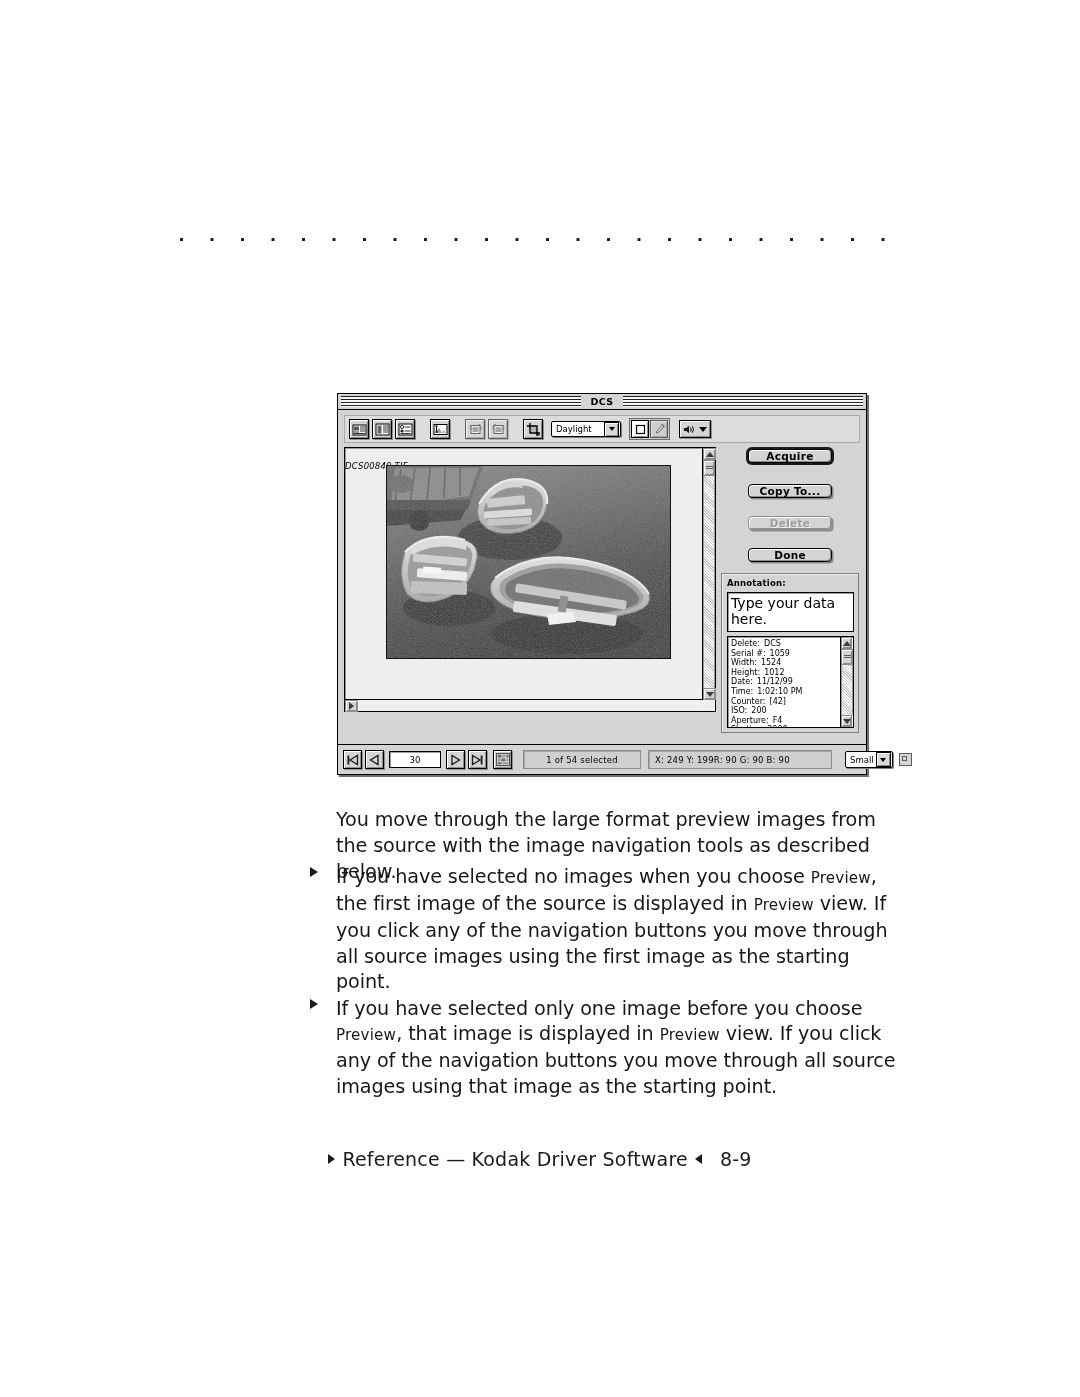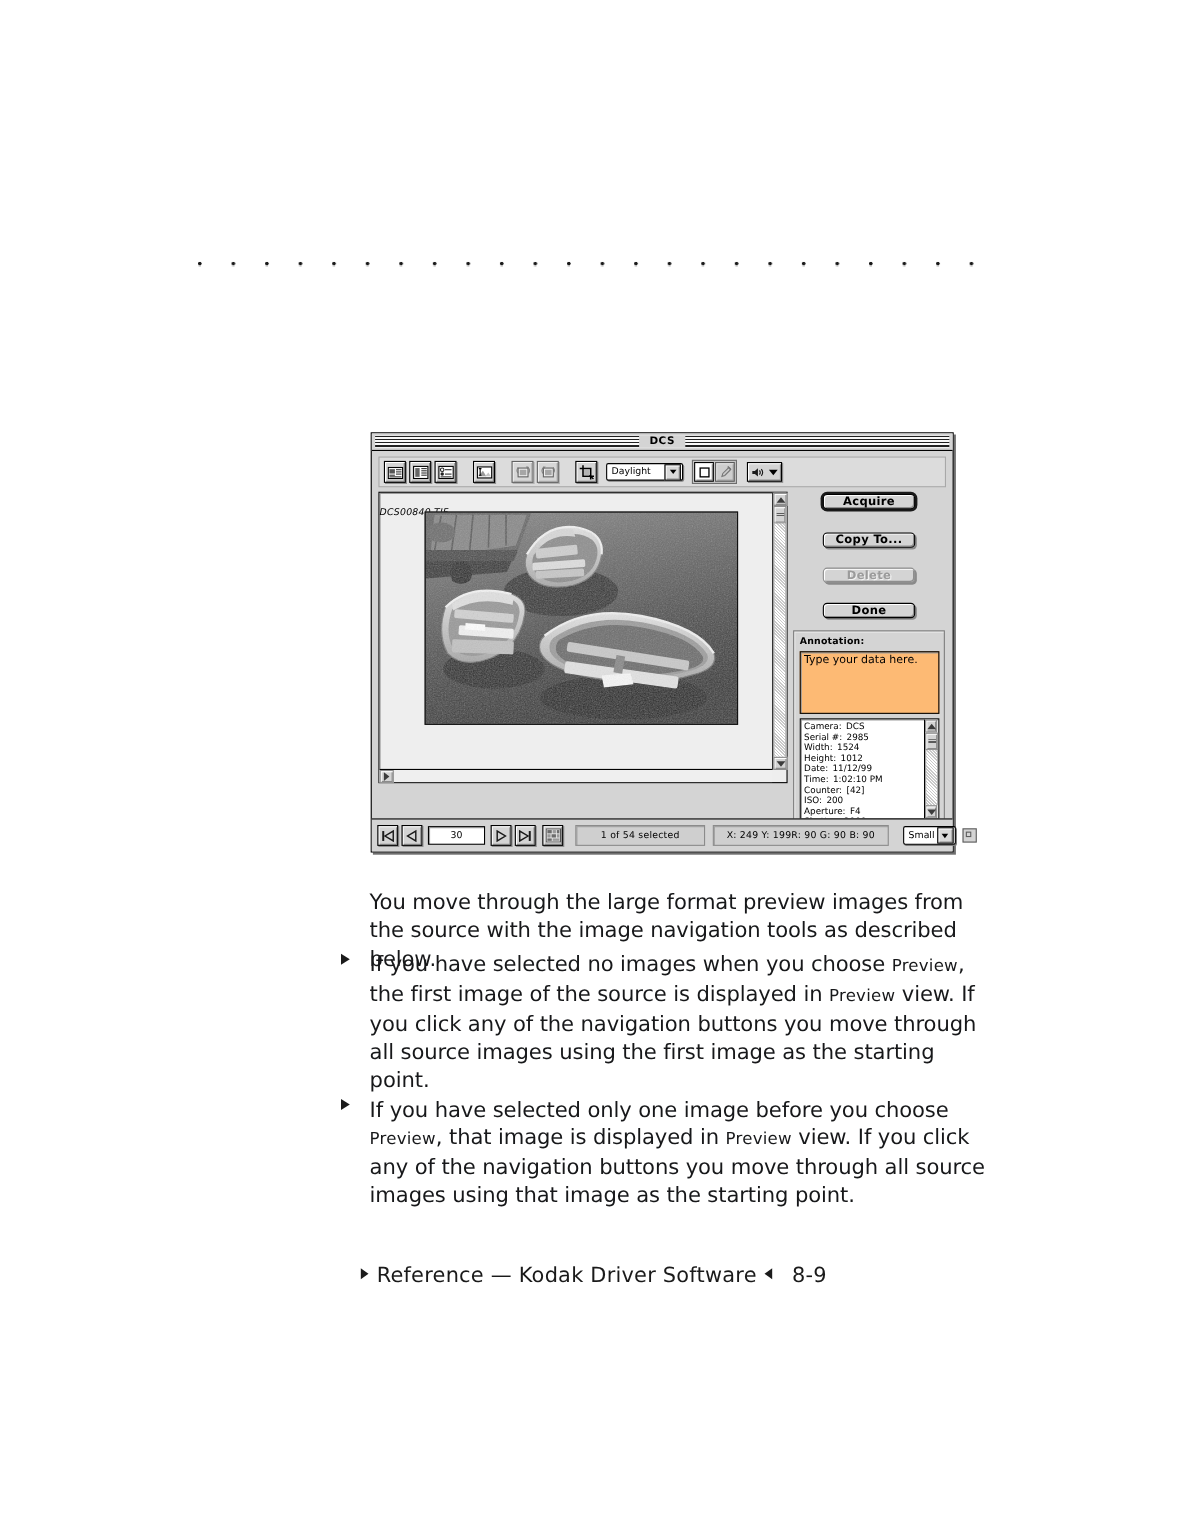--- a/index.html
+++ b/index.html
@@ -366,25 +366,25 @@
   .anno-box {
     margin-top: 3px;
     border: 1px solid #7d7d7d;
     background: #d4d4d4;
     padding: 4px 4px 4px 5px;
     box-shadow: inset 1px 1px 0 #efefef;
   }
   .anno-title { font-size: 8.5px; font-weight: bold; letter-spacing:.2px; }
   .anno-field {
     margin-top: 4px;
-    height: 57px;
-    background: #fdba74;
+    height: 40px;
+    background: #ffffff;
     border: 1px solid #000;
     box-shadow: inset 1px 1px 0 #9d9d9d;
-    font-size: 10px;
+    font-size: 14px;
     padding: 2px 3px;
     box-sizing: border-box;
     overflow: hidden;
   }
   .meta-field {
     margin-top: 4px;
     height: 92px;
     background: #fff;
     border: 1px solid #000;
     box-shadow: inset 1px 1px 0 #9d9d9d;
@@ -704,22 +704,22 @@
         <div class="pbtn">Copy To...</div>
         <div class="pbtn disabled">Delete</div>
         <div class="pbtn">Done</div>
 
         <div class="anno-box">
           <div class="anno-title">Annotation:</div>
           <div class="anno-field">Type your data here.</div>
 
           <div class="meta-field">
             <div class="meta-list">
-              <div class="row"><span class="k">Camera:</span><span class="v">DCS</span></div>
-              <div class="row"><span class="k">Serial #:</span><span class="v">2985</span></div>
+              <div class="row"><span class="k">Delete:</span><span class="v">DCS</span></div>
+              <div class="row"><span class="k">Serial #:</span><span class="v">1059</span></div>
               <div class="row"><span class="k">Width:</span><span class="v">1524</span></div>
               <div class="row"><span class="k">Height:</span><span class="v">1012</span></div>
               <div class="row"><span class="k">Date:</span><span class="v">11/12/99</span></div>
               <div class="row"><span class="k">Time:</span><span class="v">1:02:10 PM</span></div>
               <div class="row"><span class="k">Counter:</span><span class="v">[42]</span></div>
               <div class="row"><span class="k">ISO:</span><span class="v">200</span></div>
               <div class="row"><span class="k">Aperture:</span><span class="v">F4</span></div>
               <div class="row"><span class="k">Shutter:</span><span class="v">2000</span></div>
             </div>
             <div class="meta-scroll">
@@ -771,21 +771,21 @@
           <rect x="10.2" y="1.6" width="2.3" height="3" fill="#6c6c6c"></rect>
           <rect x="1.6" y="5.4" width="3" height="3" fill="#9a9a9a"></rect>
           <rect x="5.4" y="5.4" width="4" height="3" fill="#6c6c6c"></rect>
           <rect x="10.2" y="5.4" width="2.3" height="3" fill="#9a9a9a"></rect>
           <rect x="1.6" y="9.2" width="4" height="2.2" fill="#6c6c6c"></rect>
           <rect x="6.4" y="9.2" width="6.1" height="2.2" fill="#9a9a9a"></rect>
         </svg>
       </div>
 
       <div class="statusfield" style="width:118px;margin-left:8px">1 of 54 selected</div>
-      <div class="statusfield" style="width:160px;margin-left:4px;justify-content:center;padding:0 6px">
+      <div class="statusfield" style="width:184px;margin-left:4px;justify-content:flex-start;padding:0 6px">
         <span>X: 249 Y: 199</span>
         <span>R: 90 G: 90 B: 90</span>
       </div>
 
       <div class="popup" style="width:78px;height:17px;margin-left:10px">
         <span class="val">Small</span>
         <span class="arrowbox">
             <i></i>
           </span>
       </div>

